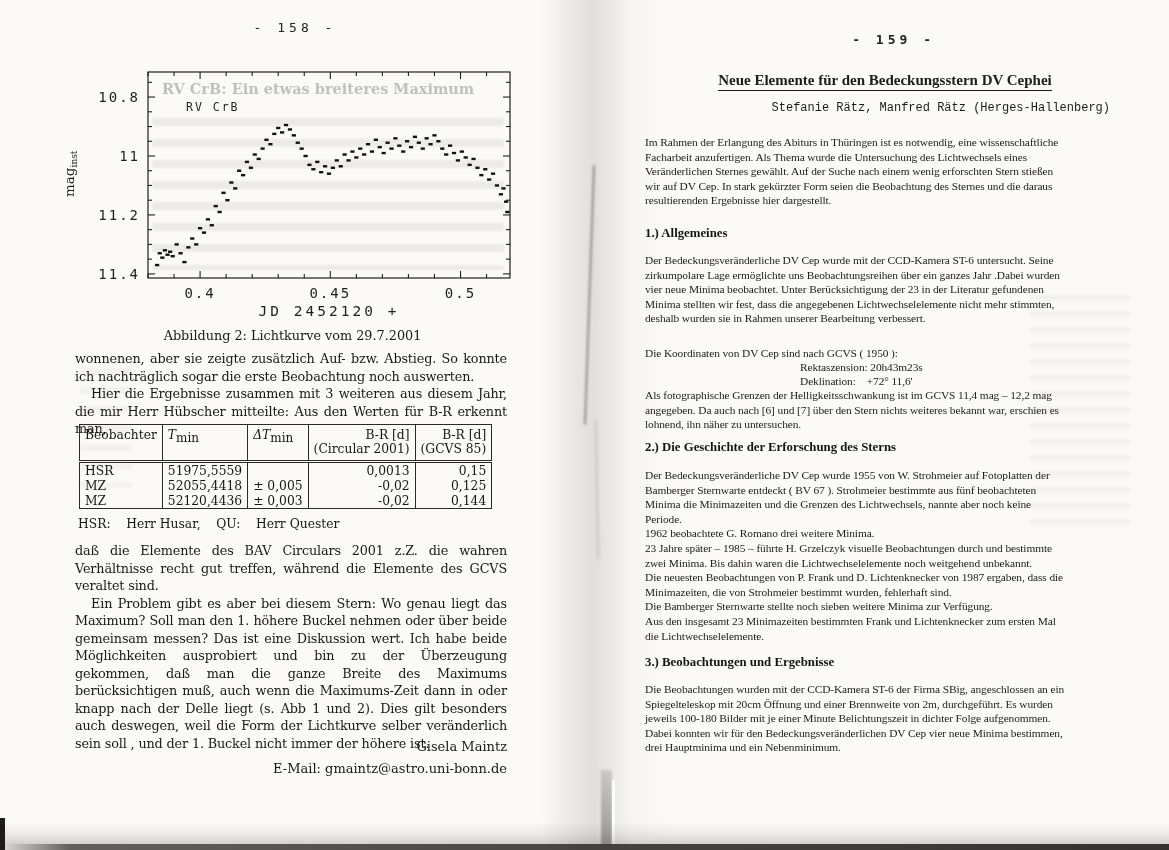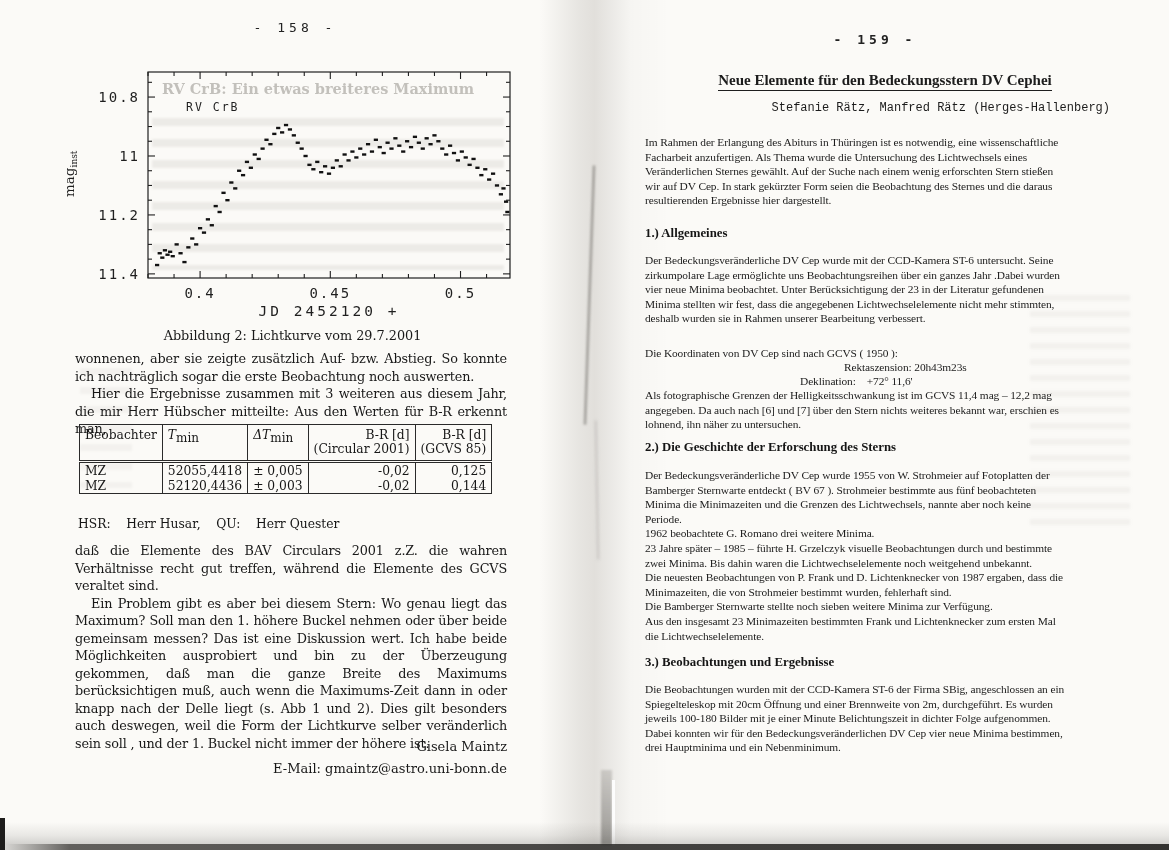--- a/index.html
+++ b/index.html
@@ -18,21 +18,21 @@
   .page-edge-line{position:absolute;left:612px;top:780px;width:3px;height:66px;background:rgba(255,255,255,0.9);}
   .bottom-band{position:absolute;left:0;top:822px;width:1169px;height:22px;pointer-events:none;
     background:linear-gradient(180deg, rgba(0,0,0,0) 0%, rgba(70,68,64,0.10) 60%, rgba(70,68,64,0.22) 100%);}
   .bottom-strip{position:absolute;left:0;top:844px;width:1169px;height:6px;
     background:linear-gradient(90deg, rgba(60,58,55,0.15) 0%, rgba(55,53,50,0.78) 6%, rgba(42,41,39,0.88) 55%, rgba(35,34,32,0.92) 100%);}
   .corner-mark{position:absolute;left:0;top:818px;width:5px;height:32px;background:#1d1c1b;}
   
   .pageno{position:absolute;font-family:"DejaVu Sans Mono", monospace;font-size:13px;
     letter-spacing:4px;color:#222;}
   #pageno-left{left:240px;top:20px;width:110px;text-align:center;}
-  #pageno-right{left:815px;top:32px;width:120px;text-align:center;font-weight:bold;}
+  #pageno-right{left:815px;top:32px;width:120px;text-align:right;font-weight:bold;}
   .lbody{position:absolute;left:75px;width:432px;font-size:12.8px;line-height:17.5px;
     letter-spacing:-0.15px;text-align:justify;color:#181818;}
   .lbody p{margin:0;}
   .indent{text-indent:16px;}
   #lblock-a{top:350px;}
   #lblock-b{top:542px;}
   #fig-caption{position:absolute;left:75px;top:328px;width:435px;text-align:center;
     font-size:12.8px;color:#181818;}
   #signature{position:absolute;left:75px;top:736px;width:432px;text-align:right;
     font-size:13px;line-height:22px;color:#181818;}
@@ -68,21 +68,21 @@
   #article-authors{position:absolute;left:660px;top:101px;width:450px;text-align:right;
     font-size:12px;font-family:Liberation Mono, monospace;}
   .rbody{position:absolute;left:645px;width:482px;font-size:11.4px;line-height:14.6px;
     letter-spacing:-0.1px;white-space:pre-wrap;font-family:"Liberation Serif", serif;color:#1b1b1b;}
   .rhead{position:absolute;left:645px;width:482px;font-weight:bold;font-size:12.8px;
     font-family:"Liberation Serif", serif;color:#151515;}
   #r-intro{top:135px;}
   #s1-head{top:226px;}
   #s1-body{top:253px;}
   #coords-intro{top:346px;}
-  #coords-ra{top:360px;left:800px;width:320px;margin-left:44px;}
+  #coords-ra{top:360px;left:800px;width:320px;}
   #coords-dec{top:374px;left:800px;width:320px;}
   #coords-rest{top:388px;}
   #s2-head{top:440px;}
   #s2-body{top:468px;}
   #s3-head{top:655px;}
   #s3-body{top:682px;}
   .ghost-col{position:absolute;left:1030px;top:295px;width:100px;height:240px;pointer-events:none;
     background:repeating-linear-gradient(180deg, rgba(95,90,82,0.06) 0 6px, rgba(0,0,0,0) 6px 16px);
     filter:blur(1.4px);}
 </style>
@@ -274,20 +274,27 @@
       <tr>
         <th>Beobachter</th>
         <th><span class="tvar">T</span><sub>min</sub></th>
         <th><span class="tvar">ΔT</span><sub>min</sub></th>
         <th class="rt"><span>B-R [d]</span><br><span>(Circular 2001)</span></th>
         <th class="rt"><span>B-R [d]</span><br><span>(GCVS 85)</span></th>
       </tr>
     </thead>
     <tbody>
       <tr>
+        <td>HSR</td>
+        <td>51975,5559</td>
+        <td></td>
+        <td class="rt">0,0013</td>
+        <td class="rt">0,15</td>
+      </tr>
+      <tr>
         <td>MZ</td>
         <td>52055,4418</td>
         <td>± 0,005</td>
         <td class="rt">-0,02</td>
         <td class="rt">0,125</td>
       </tr>
       <tr>
         <td>MZ</td>
         <td>52120,4436</td>
         <td>± 0,003</td>

